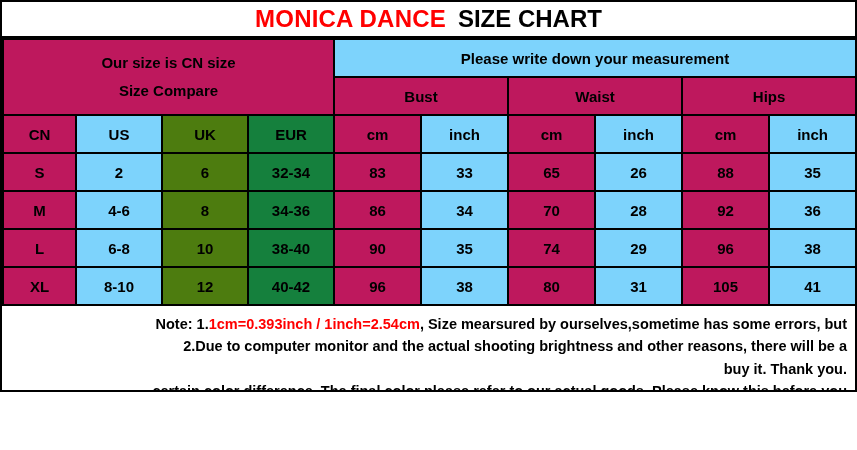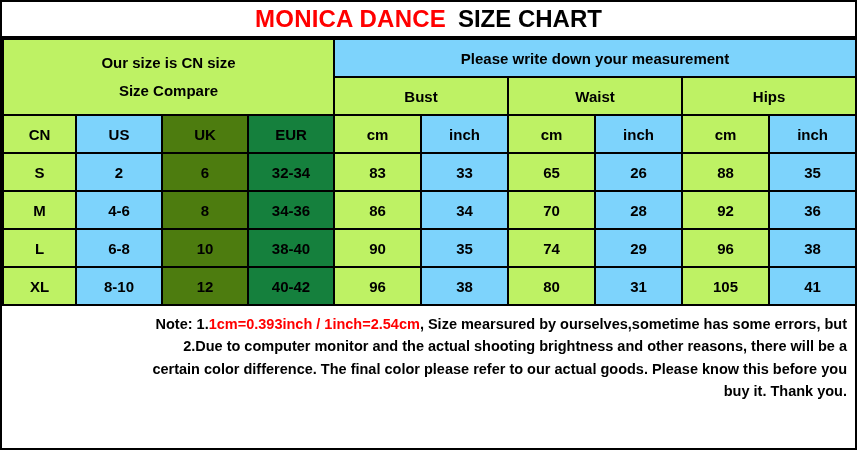--- a/index.html
+++ b/index.html
@@ -5,21 +5,21 @@
   * { box-sizing: border-box; }
   html, body {
     margin: 0; padding: 0;
     width: 857px; height: 450px;
     background: #ffffff;
     font-family: "Liberation Sans", sans-serif;
   }
   #page {
     position: relative;
     width: 857px;
-    height: 450px;
+    height: 392px;
     background: #ffffff;
     border: 2px solid #000;
     overflow: hidden;
   }
 
   
   .title-bar {
     height: 36px;
     display: flex;
     align-items: center;
@@ -49,21 +49,21 @@
   table.chart td, table.chart th {
     border: 2px solid #000;
     text-align: center;
     vertical-align: middle;
     font-weight: bold;
     font-size: 15px;
     color: #000;
     padding: 0;
     height: 38px;
   }
-  .cell-white { background: #bef264; }
+  .cell-white { background: #be185d; }
   .cell-yellow { background: #7dd3fc; }
   .cell-cyan { background: #4d7c0f; }
   .cell-green { background: #15803d; }
 
   .hdr-banner { font-size: 16px; }
   .sizecompare-cell { line-height: 1.9; font-size: 16px; }
   .grp-head { font-size: 16px; }
 
   
   .notes {
@@ -176,17 +176,17 @@
         <td class="cell-yellow">31</td>
         <td class="cell-white">105</td>
         <td class="cell-yellow">41</td>
       </tr>
     </tbody>
   </table>
 
   <div class="notes">
     <p><span>Note: 1.</span><span class="red">1cm=0.393inch / 1inch=2.54cm</span><span>, Size mearsured by ourselves,sometime has some errors, but</span></p>
     <p>2.Due to computer monitor and the actual shooting brightness and other reasons, there will be a</p>
+    <p>buy it. Thank you.</p>
     <p>certain color difference. The final color please refer to our actual goods. Please know this before you</p>
-    <p>buy it. Thank you.</p>
   </div>
 
 </div>
 
 </body></html>

